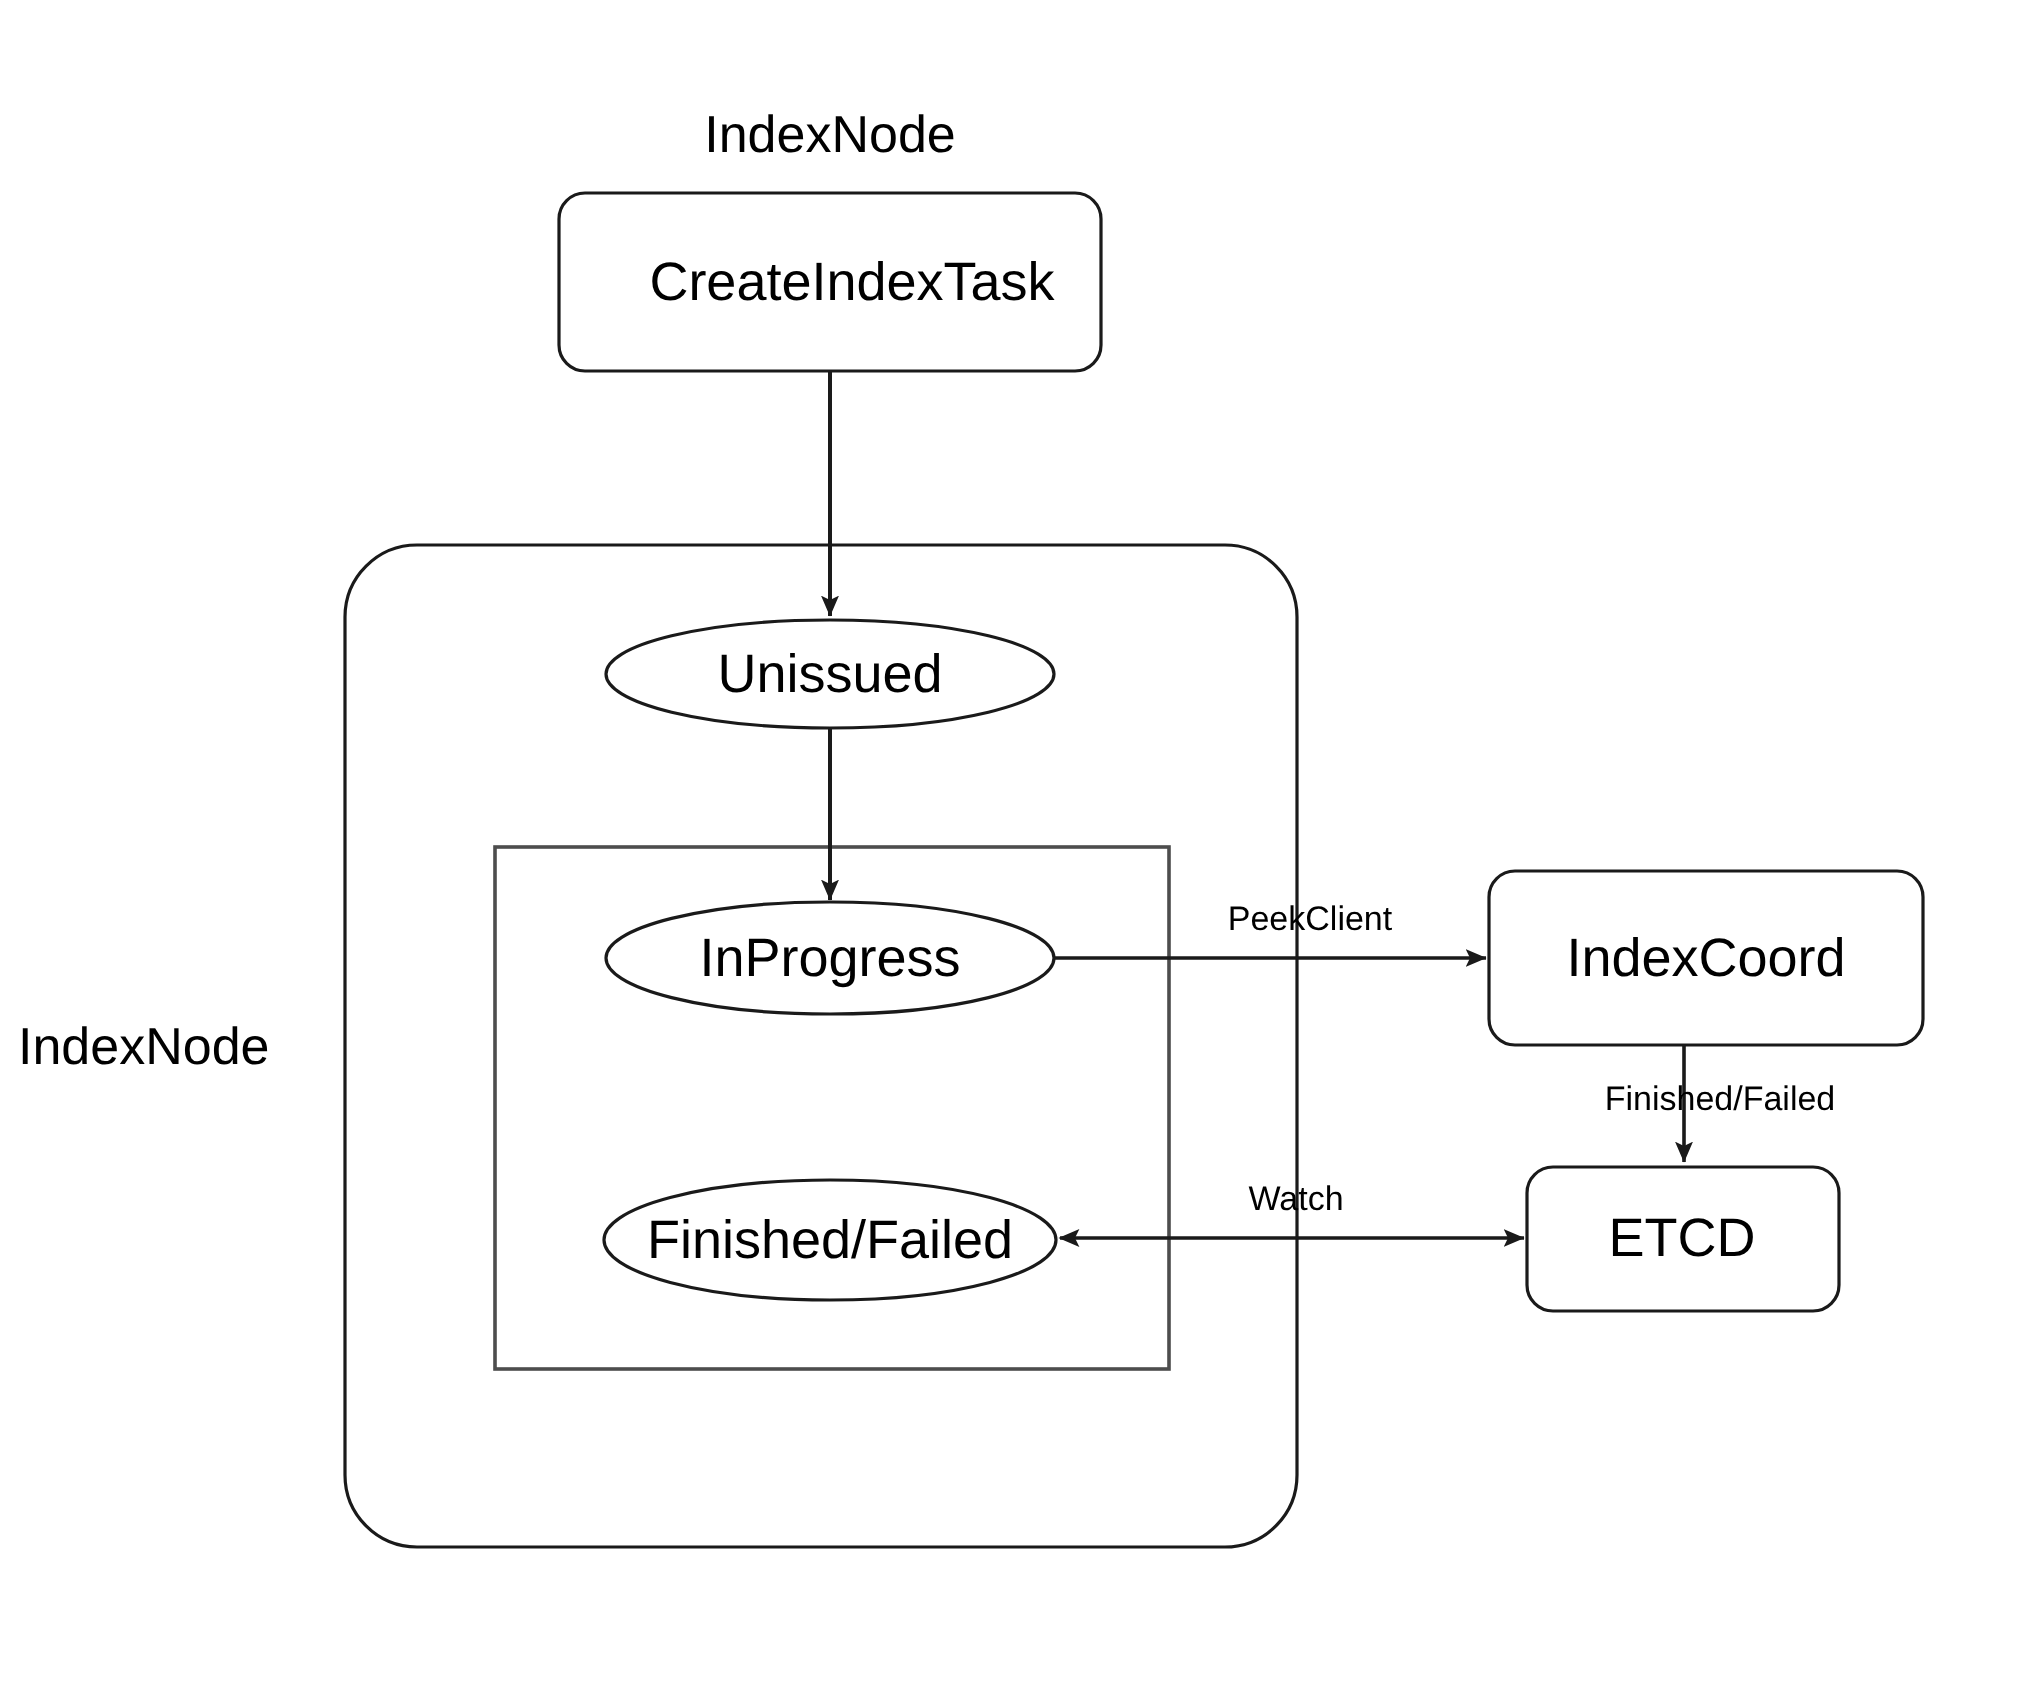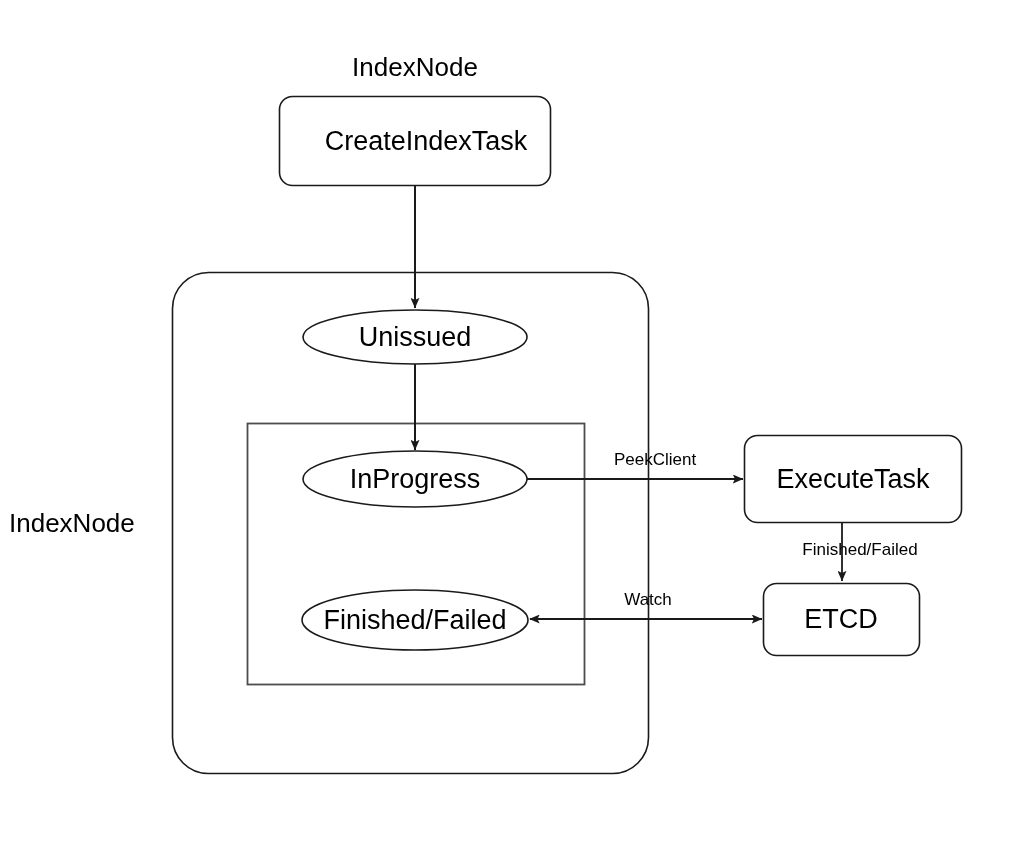--- a/index.html
+++ b/index.html
@@ -95,21 +95,21 @@
 
 
   <div class="node-text center-x" style="left:415px; top:126px;margin-left:11px;">CreateIndexTask</div>
 
   <div class="node-text center-x" style="left:415px; top:322px;">Unissued</div>
 
   <div class="node-text center-x" style="left:415px; top:464px;">InProgress</div>
 
   <div class="node-text center-x" style="left:415px; top:605px;">Finished/Failed</div>
 
-  <div class="node-text center-x" style="left:853px; top:464px;">ExecuteTask</div>
+  <div class="node-text center-x" style="left:853px; top:464px;">IndexCoord</div>
 
   <div class="node-text center-x" style="left:841px; top:604px;">ETCD</div>
 
   <div class="edge-label center-x" style="left:655px; top:445px;">PeekClient</div>
 
   <div class="edge-label center-x" style="left:860px; top:535px;">Finished/Failed</div>
 
   <div class="edge-label center-x" style="left:648px; top:585px;text-align:center;">Watch</div>
 
 </div>

